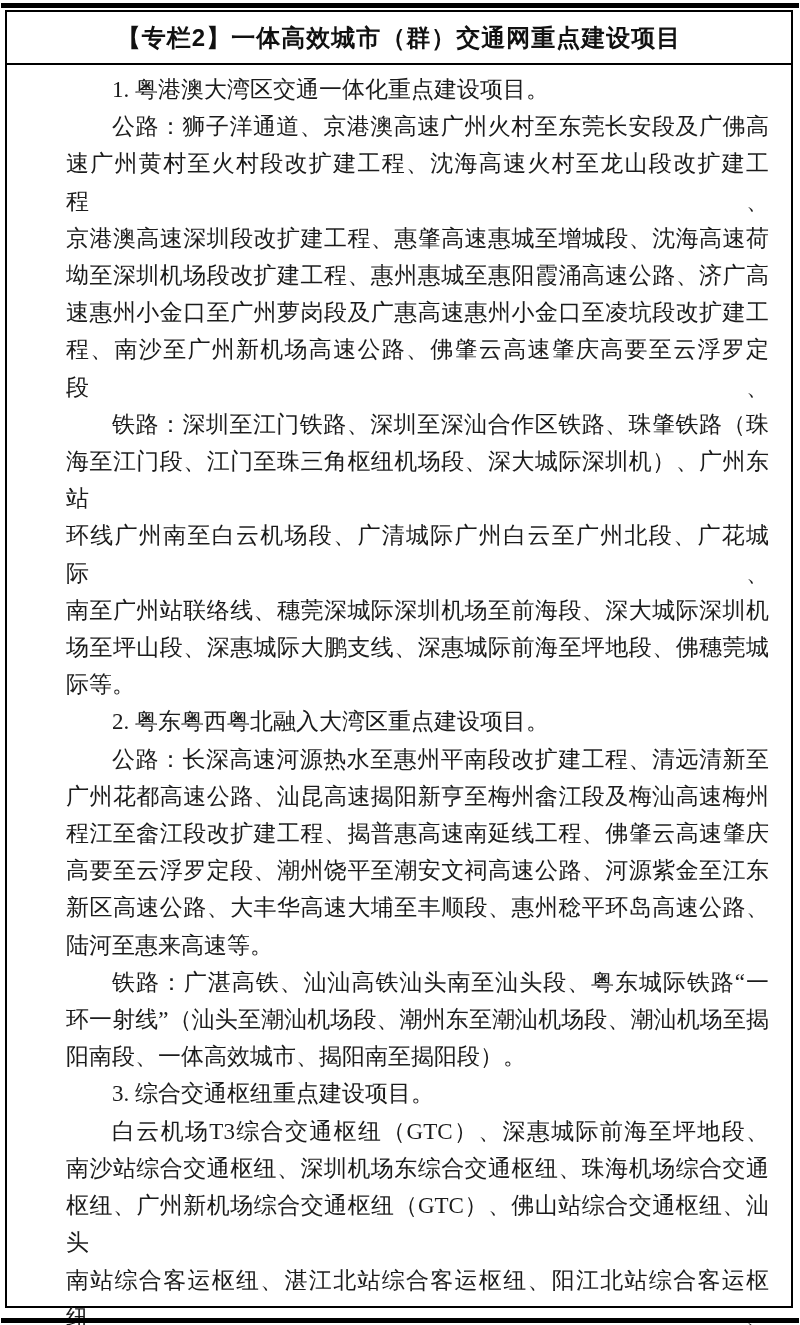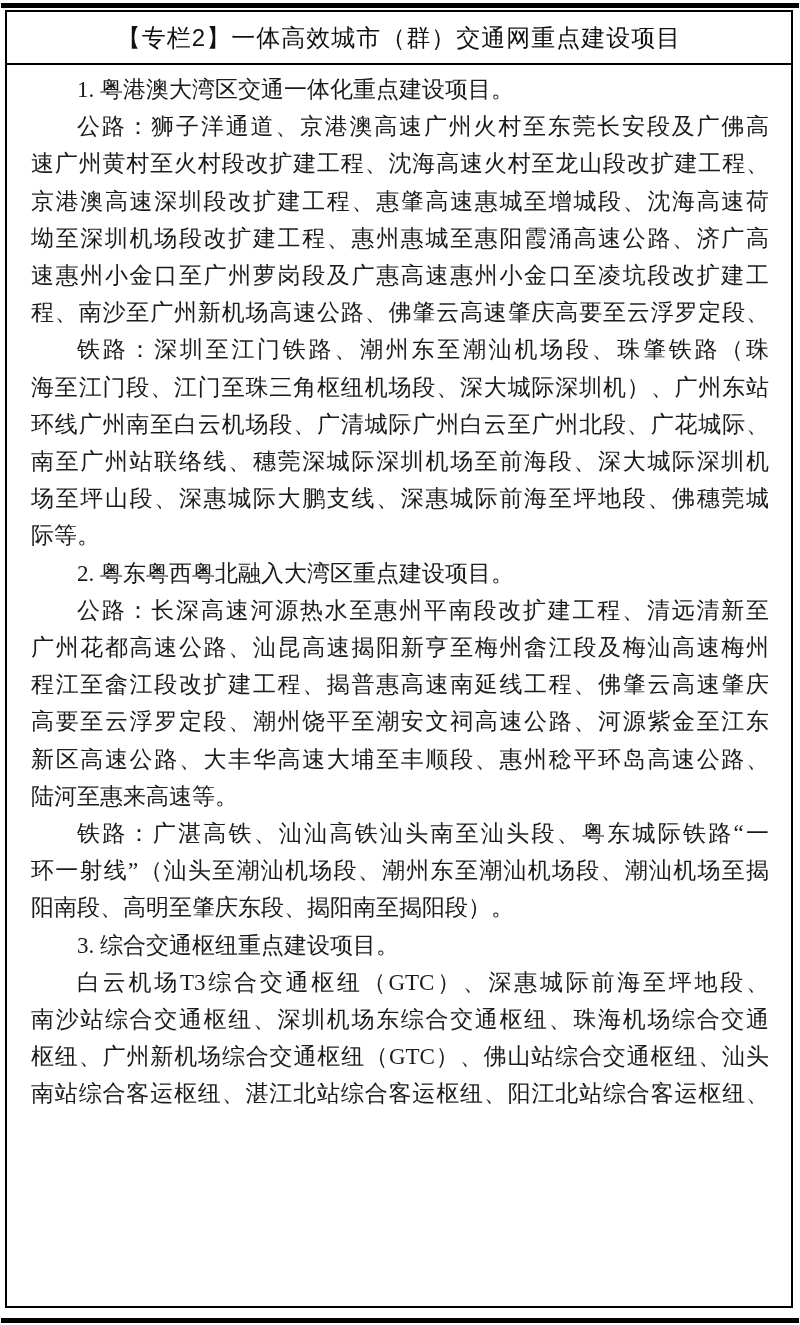--- a/index.html
+++ b/index.html
@@ -41,35 +41,36 @@
     border: 2px solid #000000;
     background: #ffffff;
     box-sizing: border-box;
   }
   .column-box-title {
     height: 51px;
     display: flex;
     align-items: center;
     justify-content: center;
     font-family: "Liberation Sans", "DejaVu Sans", sans-serif;
-    font-weight: normal;
+    font-weight: bold;
     font-size: 24px;
     letter-spacing: 1px;
     color: #111111;
     border-bottom: 2px solid #000000;
   }
   .column-box-body {
     padding: 6px 22px 0 24px;
     font-size: 23px;
     line-height: 37.2px;
     color: #1b1b1b;
   }
   .body-line {
     min-height: 37.2px;
     text-align: left;
+    margin-left: 35px;
   }
   .body-line.indent {
     text-indent: 2em;
   }
   .body-line.fill {
     text-align: justify;
     text-align-last: justify;
     text-justify: inter-character;
   }
 </style>
@@ -82,36 +83,36 @@
   <div class="column-box">
     <div class="column-box-title">【专栏2】一体高效城市（群）交通网重点建设项目</div>
     <div class="column-box-body">
         <div class="body-line indent">1. 粤港澳大湾区交通一体化重点建设项目。</div>
         <div class="body-line indent fill">公路：狮子洋通道、京港澳高速广州火村至东莞长安段及广佛高</div>
         <div class="body-line fill">速广州黄村至火村段改扩建工程、沈海高速火村至龙山段改扩建工程、</div>
         <div class="body-line fill">京港澳高速深圳段改扩建工程、惠肇高速惠城至增城段、沈海高速荷</div>
         <div class="body-line fill">坳至深圳机场段改扩建工程、惠州惠城至惠阳霞涌高速公路、济广高</div>
         <div class="body-line fill">速惠州小金口至广州萝岗段及广惠高速惠州小金口至凌坑段改扩建工</div>
         <div class="body-line fill">程、南沙至广州新机场高速公路、佛肇云高速肇庆高要至云浮罗定段、</div>
-        <div class="body-line indent fill">铁路：深圳至江门铁路、潮州东至潮汕机场段、珠肇铁路（珠</div>
+        <div class="body-line indent fill">铁路：深圳至江门铁路、深圳至深汕合作区铁路、珠肇铁路（珠</div>
         <div class="body-line fill">海至江门段、江门至珠三角枢纽机场段、深大城际深圳机）、广州东站</div>
         <div class="body-line fill">环线广州南至白云机场段、广清城际广州白云至广州北段、广花城际、</div>
         <div class="body-line fill">南至广州站联络线、穗莞深城际深圳机场至前海段、深大城际深圳机</div>
         <div class="body-line fill">场至坪山段、深惠城际大鹏支线、深惠城际前海至坪地段、佛穗莞城</div>
         <div class="body-line">际等。</div>
         <div class="body-line indent">2. 粤东粤西粤北融入大湾区重点建设项目。</div>
         <div class="body-line indent fill">公路：长深高速河源热水至惠州平南段改扩建工程、清远清新至</div>
         <div class="body-line fill">广州花都高速公路、汕昆高速揭阳新亨至梅州畲江段及梅汕高速梅州</div>
         <div class="body-line fill">程江至畲江段改扩建工程、揭普惠高速南延线工程、佛肇云高速肇庆</div>
         <div class="body-line fill">高要至云浮罗定段、潮州饶平至潮安文祠高速公路、河源紫金至江东</div>
         <div class="body-line fill">新区高速公路、大丰华高速大埔至丰顺段、惠州稔平环岛高速公路、</div>
         <div class="body-line">陆河至惠来高速等。</div>
         <div class="body-line indent fill">铁路：广湛高铁、汕汕高铁汕头南至汕头段、粤东城际铁路“一</div>
         <div class="body-line fill">环一射线”（汕头至潮汕机场段、潮州东至潮汕机场段、潮汕机场至揭</div>
-        <div class="body-line">阳南段、高明至肇庆东段、揭阳南至揭阳段）。</div>
+        <div class="body-line">阳南段、一体高效城市、揭阳南至揭阳段）。</div>
         <div class="body-line indent">3. 综合交通枢纽重点建设项目。</div>
         <div class="body-line indent fill">白云机场T3综合交通枢纽（GTC）、深惠城际前海至坪地段、</div>
         <div class="body-line fill">南沙站综合交通枢纽、深圳机场东综合交通枢纽、珠海机场综合交通</div>
         <div class="body-line fill">枢纽、广州新机场综合交通枢纽（GTC）、佛山站综合交通枢纽、汕头</div>
         <div class="body-line fill">南站综合客运枢纽、湛江北站综合客运枢纽、阳江北站综合客运枢纽、</div>
       </div>
   </div>
 
   <div class="rule-thick-bottom"></div>
 </div>

